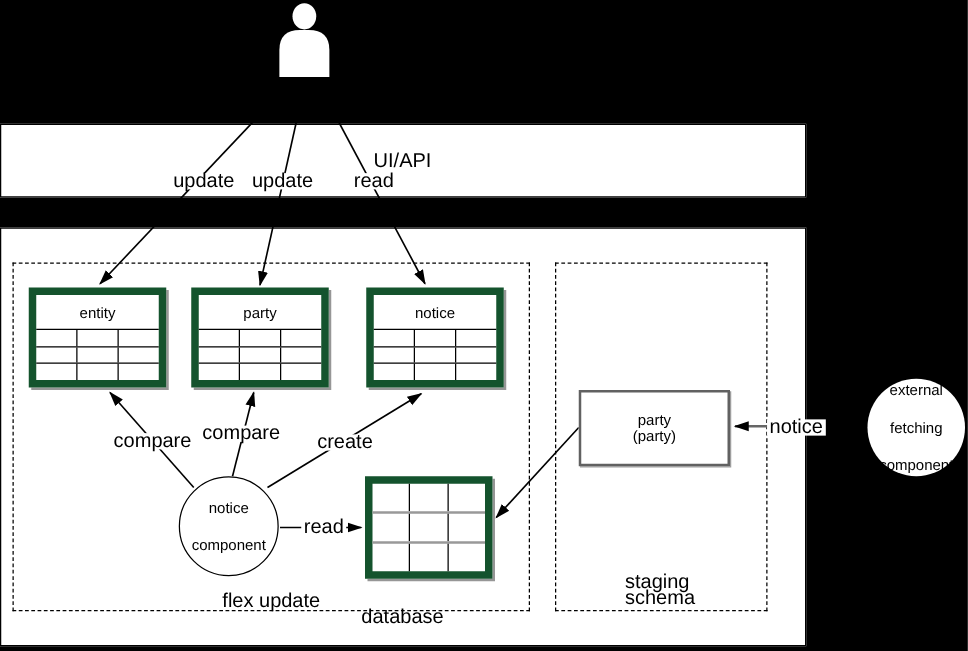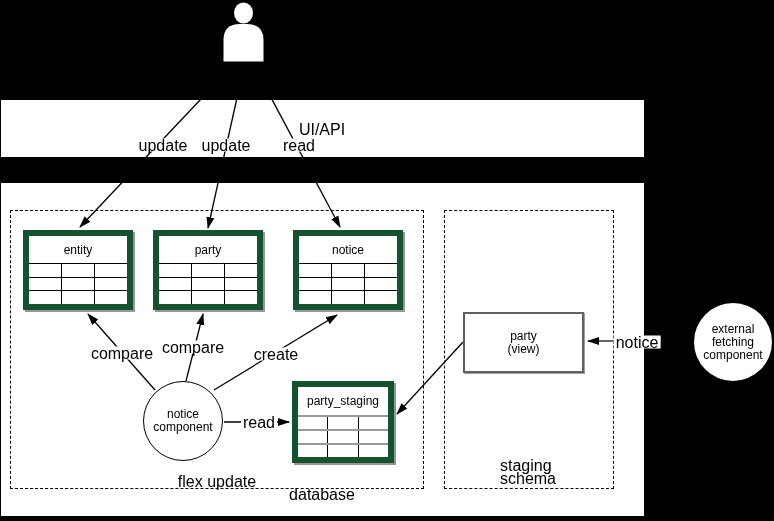--- a/index.html
+++ b/index.html
@@ -26,21 +26,21 @@
   .t-cell + .t-cell{border-left:1px solid #000;}
   .tbl-entity{left:23px;top:230px;width:110px;height:80px;}
   .tbl-party{left:153px;top:230px;width:110px;height:80px;}
   .tbl-notice{left:293px;top:230px;width:110px;height:80px;}
   .tbl-staging{left:292px;top:381px;width:102px;height:82px;}
   .tbl-staging .t-head{height:28px;border-bottom:2px solid #999;}
   .tbl-staging .t-row + .t-row{border-top:2px solid #999;}
 
   .circle{position:absolute;border-radius:50%;background:#fff;box-sizing:border-box;
           display:flex;flex-direction:column;align-items:center;justify-content:center;
-          font-size:12px;line-height:13px;text-align:center;}
+          font-size:12px;line-height:13px;text-align:center;gap:17px;}
   .notice-comp{left:143px;top:381px;width:80px;height:80px;border:1px solid #000;}
   .external{left:694px;top:303px;width:78px;height:78px;}
 
   .party-view{position:absolute;left:463px;top:312px;width:121px;height:61px;background:#fff;
               border:2px solid #616161;box-sizing:border-box;box-shadow:1px 1px 0 #9e9e9e;
               display:flex;flex-direction:column;align-items:center;justify-content:center;
               font-size:12px;line-height:13px;}
 
   .lbl{position:absolute;transform:translate(-50%,-50%);font-size:16px;line-height:13px;
        background:#fff;padding:0 2px;white-space:nowrap;}
@@ -135,21 +135,20 @@
           <div class="t-cell"></div>
         </div>
         <div class="t-row">
           <div class="t-cell"></div>
           <div class="t-cell"></div>
           <div class="t-cell"></div>
         </div>
       </div>
   </div>
   <div class="table tbl-staging">
-    <div class="t-head">party_staging</div>
     <div style="display:flex;flex-direction:column;flex:1;">
         <div class="t-row">
           <div class="t-cell"></div>
           <div class="t-cell"></div>
           <div class="t-cell"></div>
         </div>
         <div class="t-row">
           <div class="t-cell"></div>
           <div class="t-cell"></div>
           <div class="t-cell"></div>
@@ -161,21 +160,21 @@
         </div>
       </div>
   </div>
 
   <div class="circle notice-comp">
     <span>notice</span>
     <span>component</span>
   </div>
   <div class="party-view">
     <span>party</span>
-    <span>(view)</span>
+    <span>(party)</span>
   </div>
   <div class="circle external">
     <span>external</span>
     <span>fetching</span>
     <span>component</span>
   </div>
 
   <span class="lbl nobg" style="left:322px;top:129px;">UI/API</span>
   <span class="lbl" style="left:163px;top:145px;">update</span>
   <span class="lbl" style="left:226px;top:145px;">update</span>

